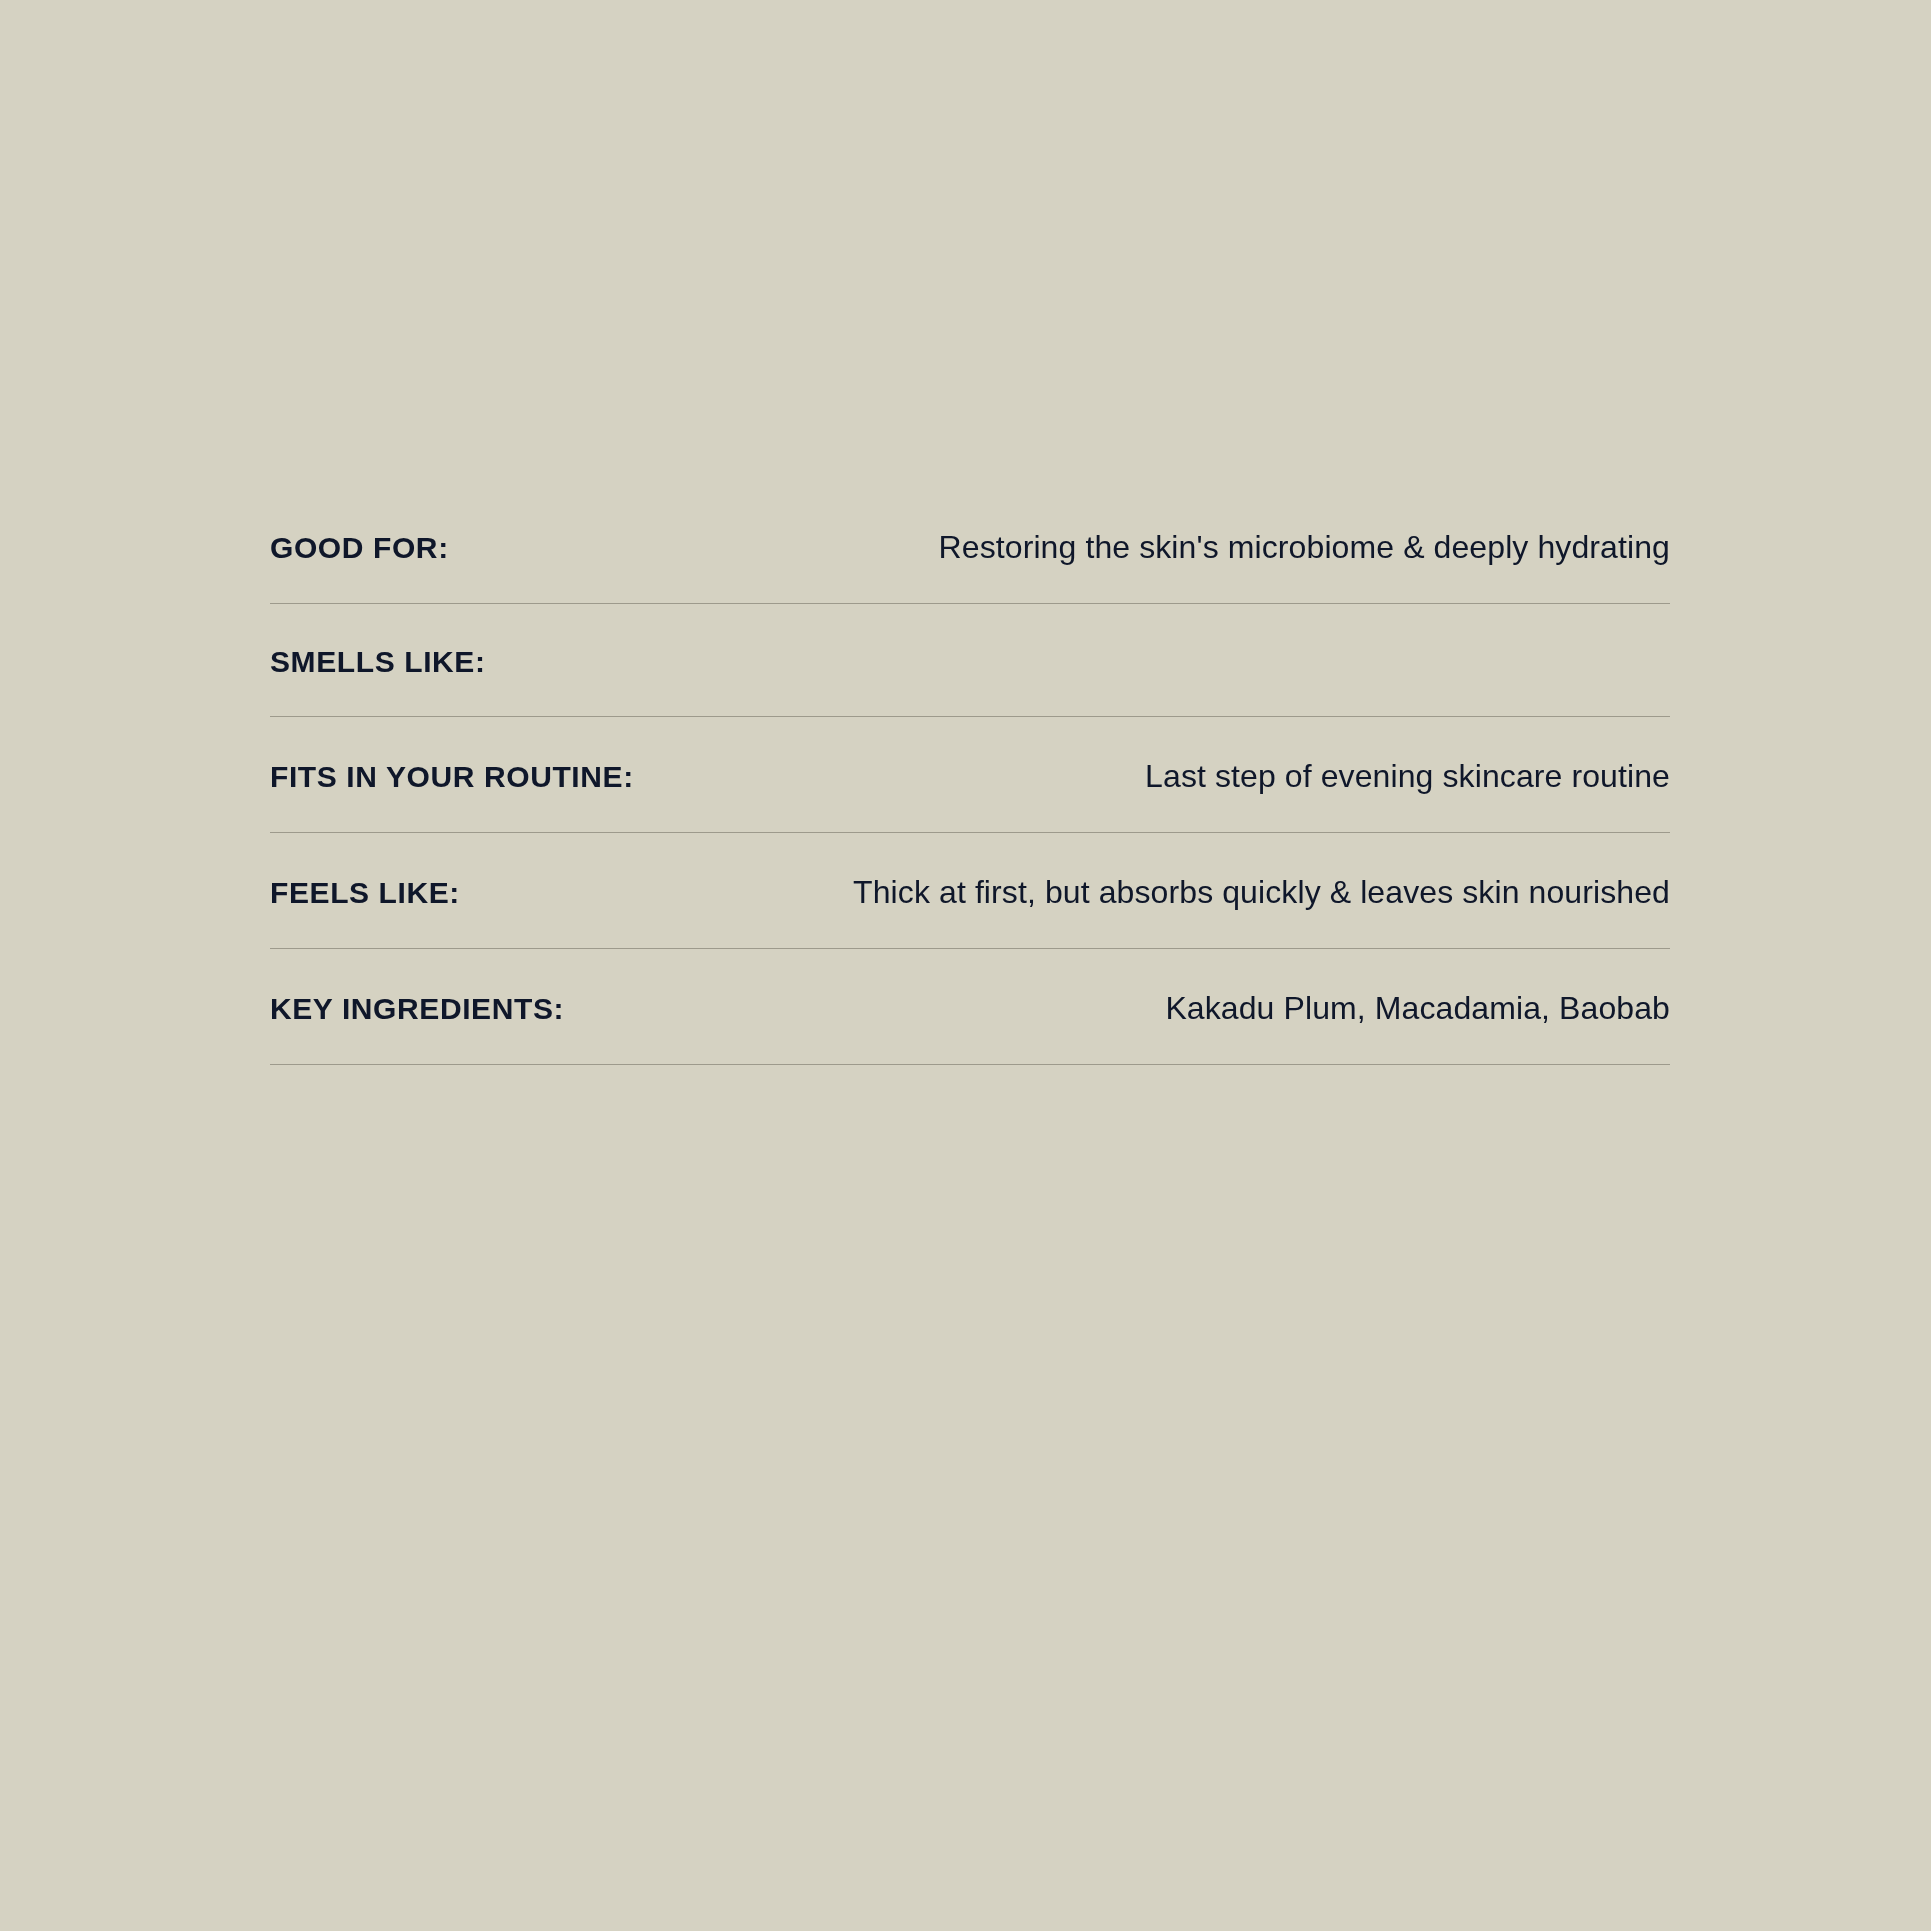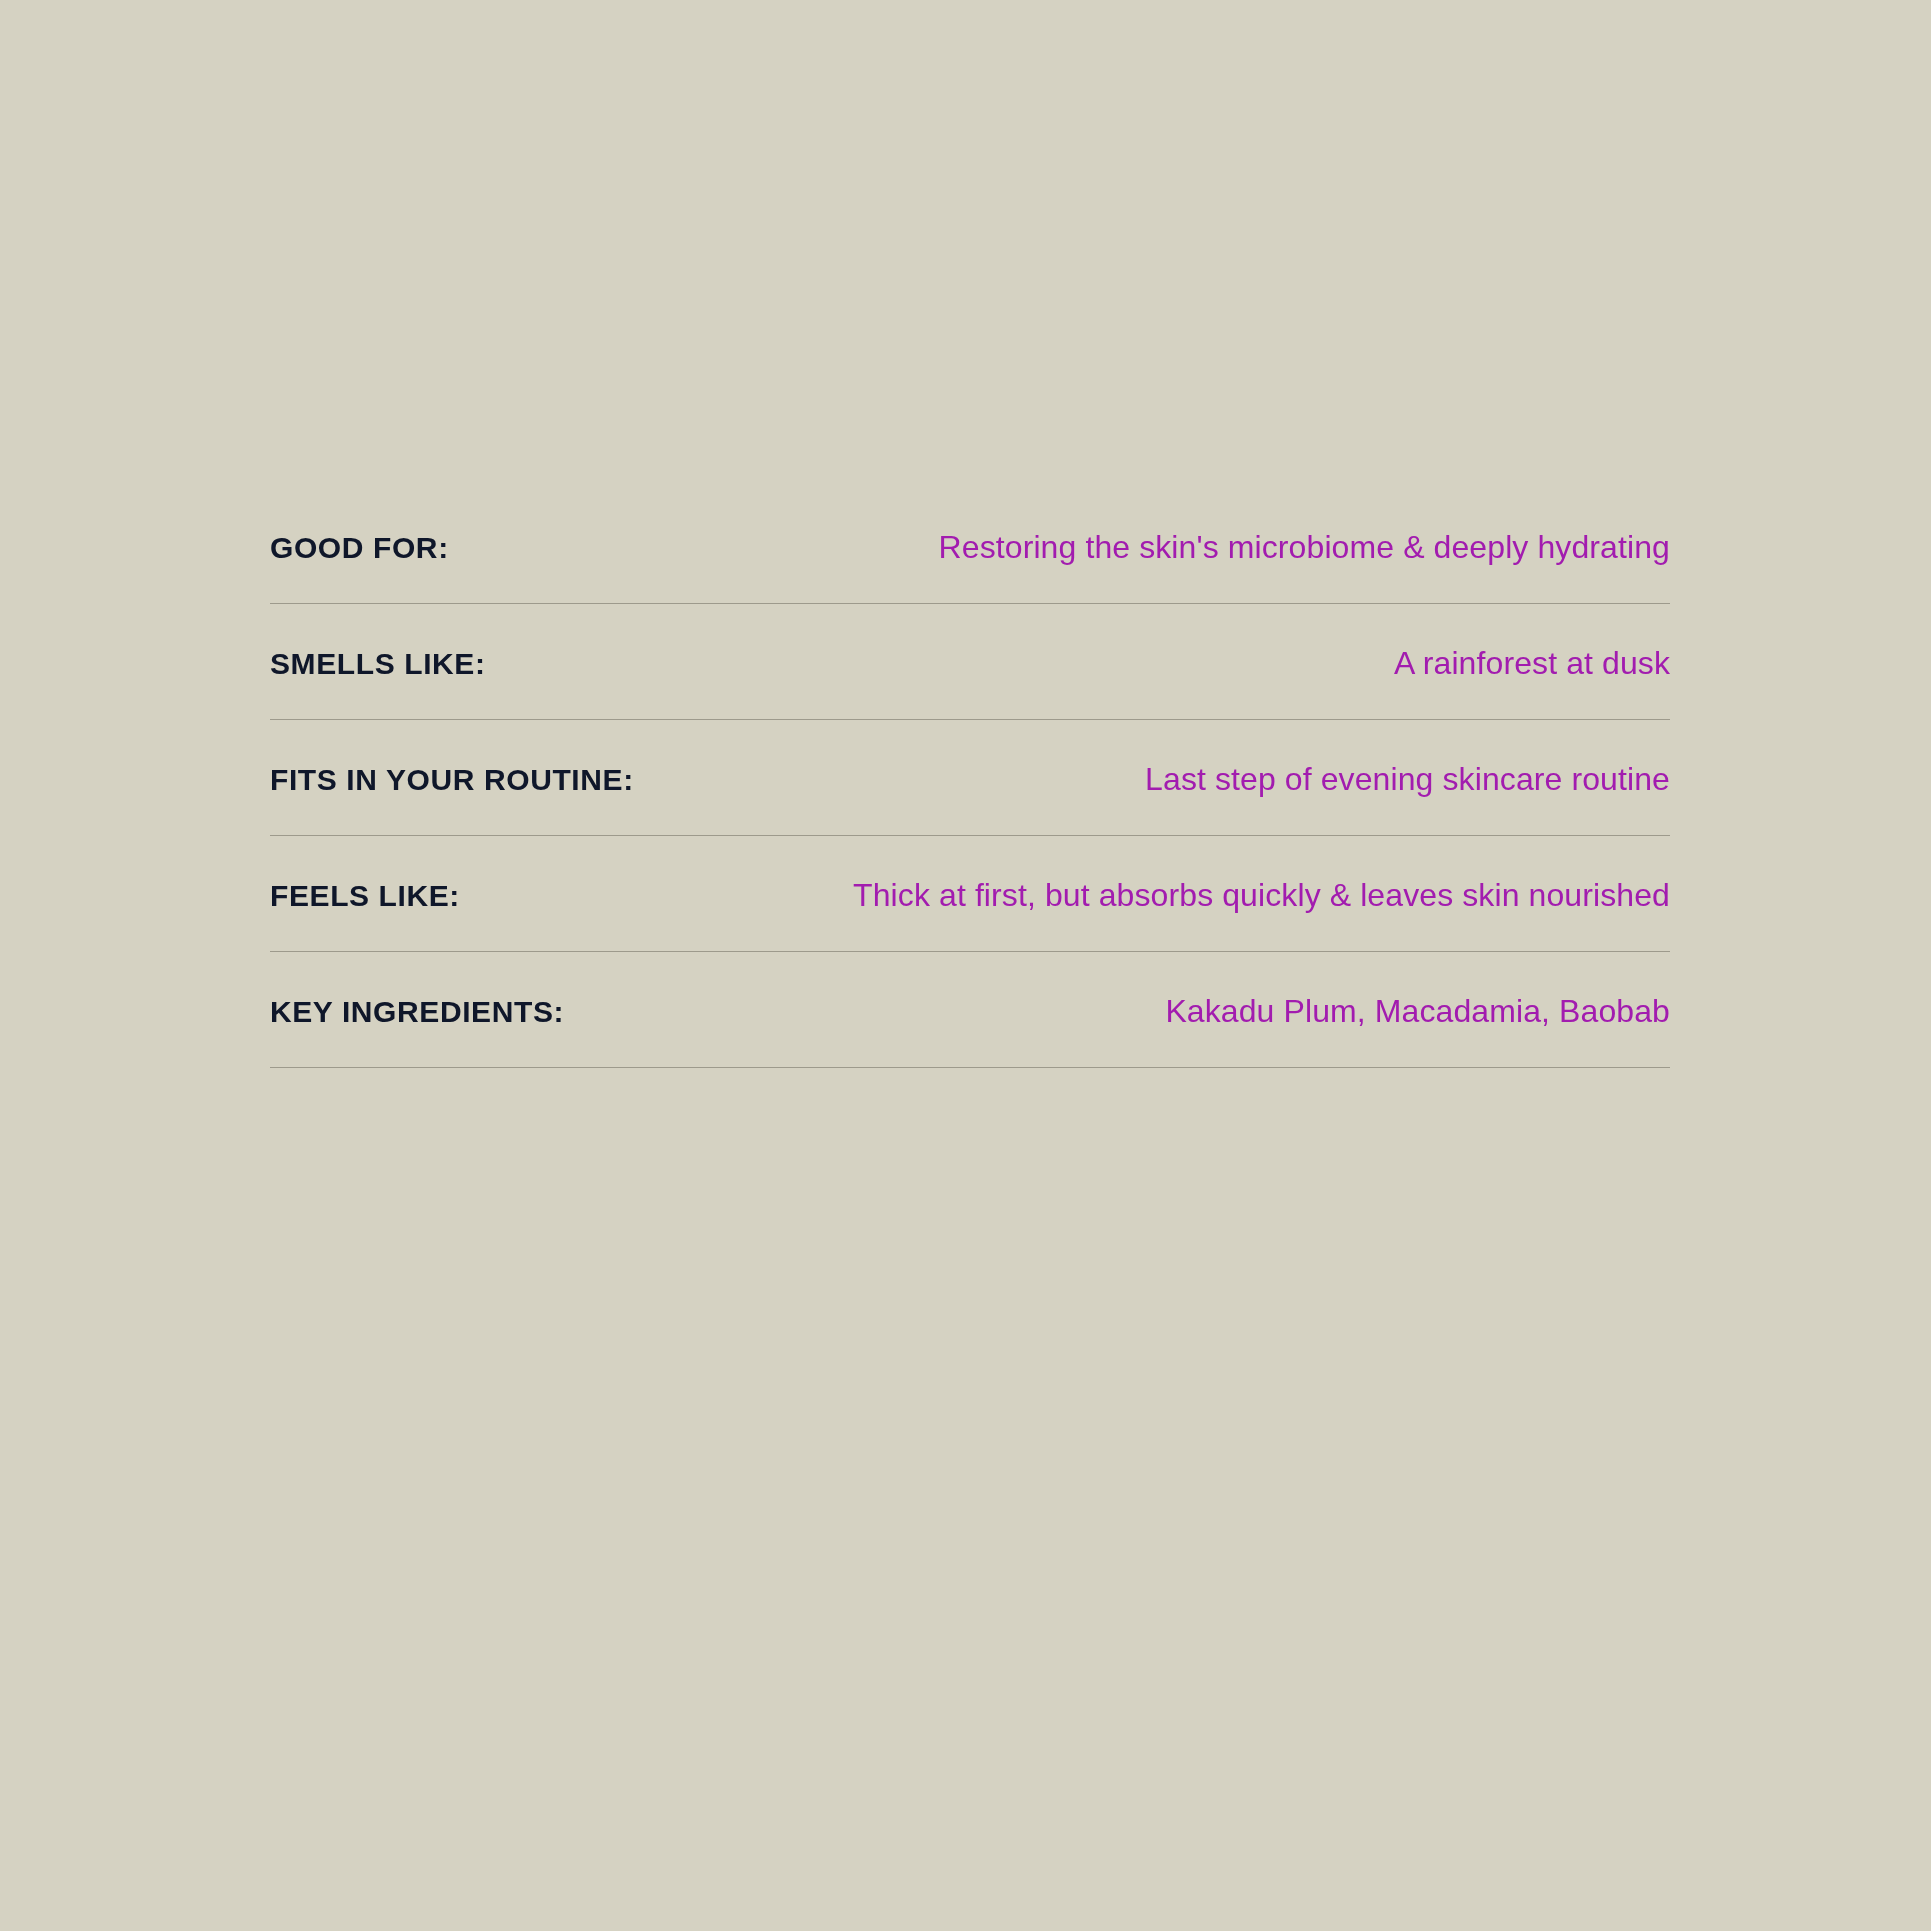--- a/index.html
+++ b/index.html
@@ -44,42 +44,41 @@
     font-weight: 700;
     letter-spacing: 0.6px;
     color: #0f172a;
     white-space: nowrap;
     flex: 0 0 auto;
     padding-right: 39px;
   }
   .spec-value {
     font-size: 32px;
     font-weight: 400;
-    color: #a21caf;
+    color: #0f172a;
     text-align: right;
     flex: 1 1 auto;
     white-space: nowrap;
     letter-spacing: 0.1px;
   }
 </style>
 </head>
 <body>
 
 <div class="page">
 
   <div class="spec-table">
 
     <div class="spec-row">
       <div class="spec-label">GOOD FOR:</div>
       <div class="spec-value">Restoring the skin's microbiome &amp; deeply hydrating</div>
     </div>
 
     <div class="spec-row">
       <div class="spec-label">SMELLS LIKE:</div>
-      <div class="spec-value">A rainforest at dusk</div>
     </div>
 
     <div class="spec-row">
       <div class="spec-label">FITS IN YOUR ROUTINE:</div>
       <div class="spec-value">Last step of evening skincare routine</div>
     </div>
 
     <div class="spec-row">
       <div class="spec-label">FEELS LIKE:</div>
       <div class="spec-value">Thick at first, but absorbs quickly &amp; leaves skin nourished</div>

